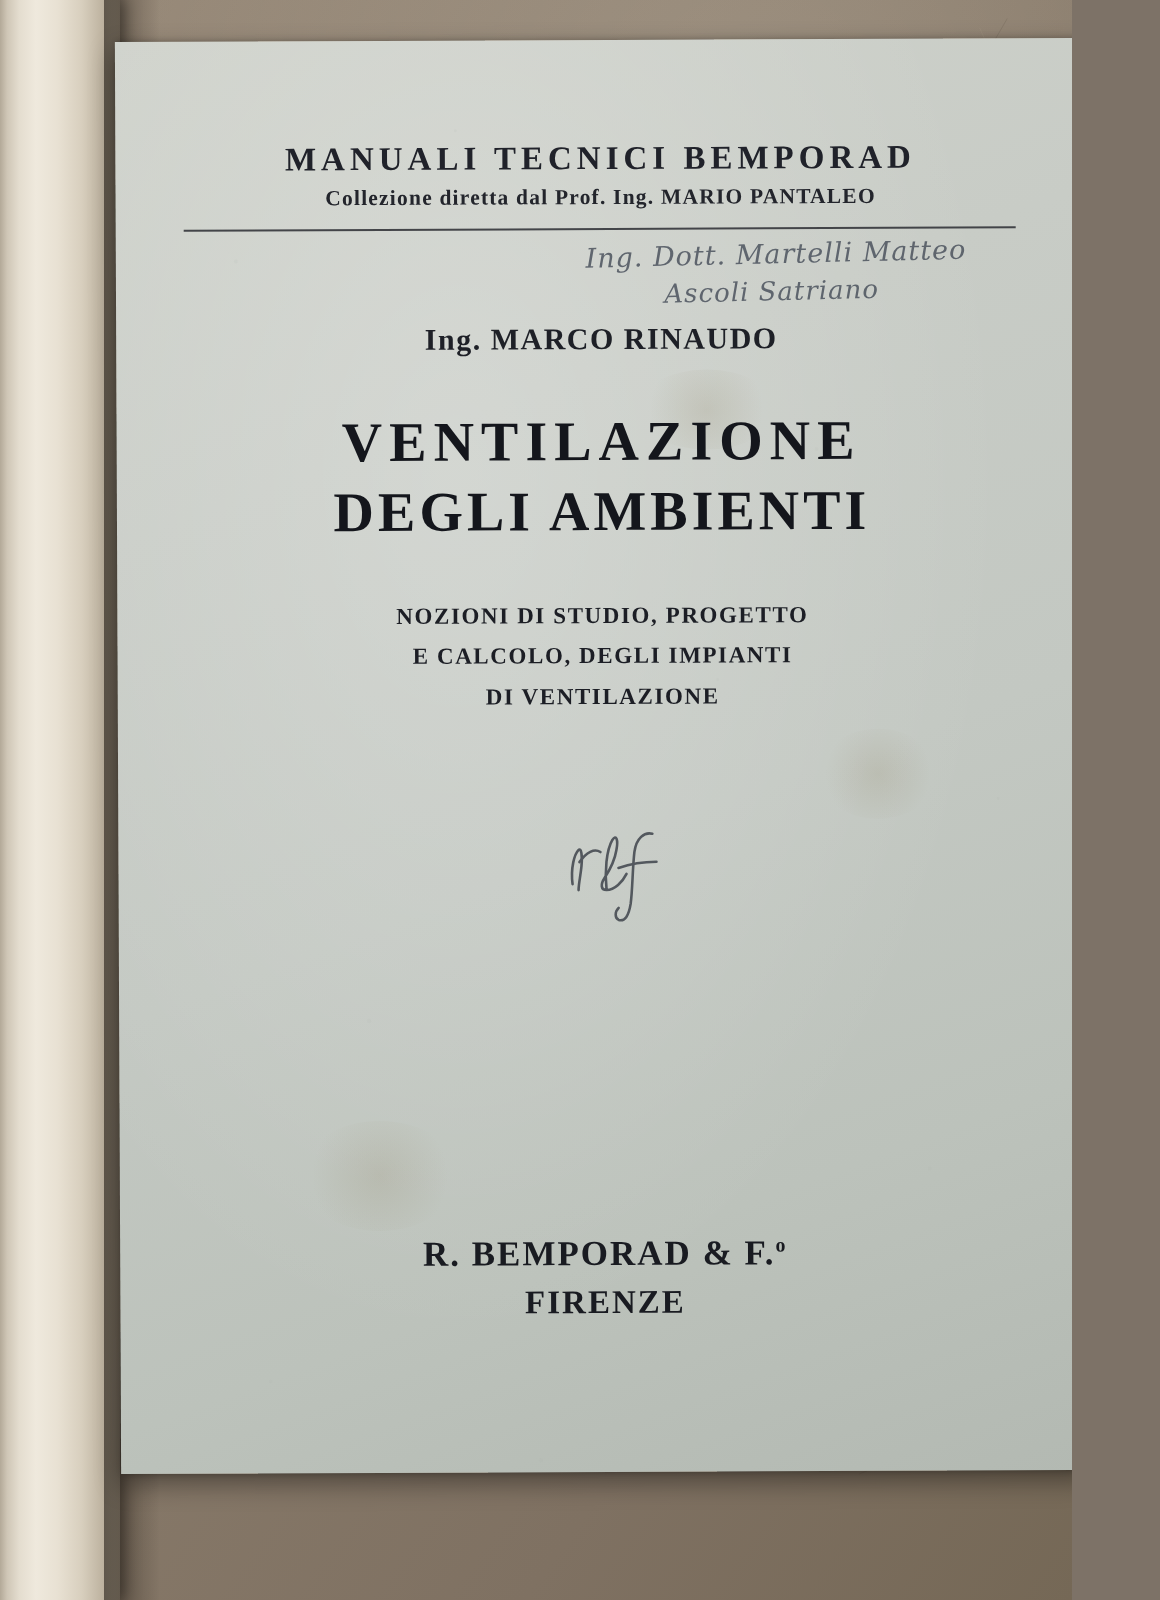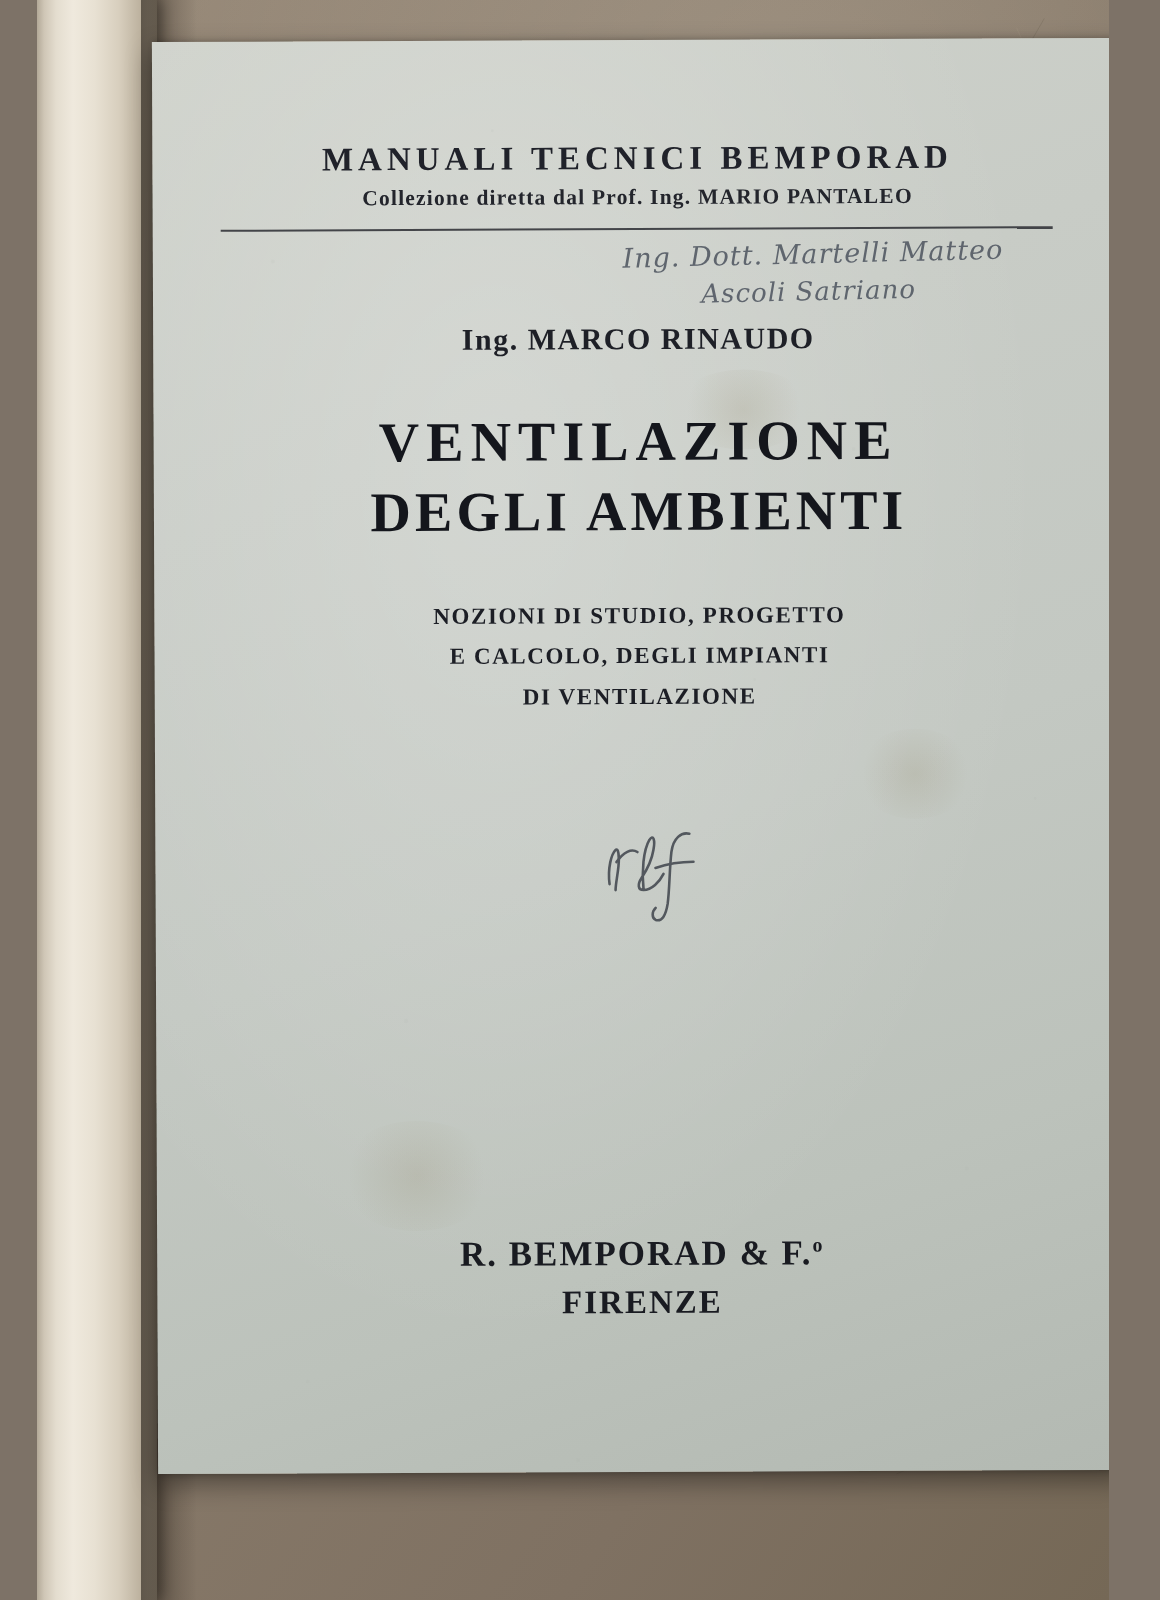--- a/index.html
+++ b/index.html
@@ -16,21 +16,20 @@
 
   
   #scene {
     position: relative;
     width: 1072px;
     height: 1600px;
     background:
       radial-gradient(ellipse at 70% 20%, rgba(255,248,230,0.18), rgba(0,0,0,0) 60%),
       linear-gradient(125deg, #9a8c7b 0%, #8e8070 25%, #867868 50%, #7f7162 75%, #756856 100%);
     overflow: hidden;
-    margin-left: 37px;
   }
   
   #desk-fibres {
     position: absolute;
     inset: 0;
     opacity: 0.55;
     pointer-events: none;
   }
 
   

